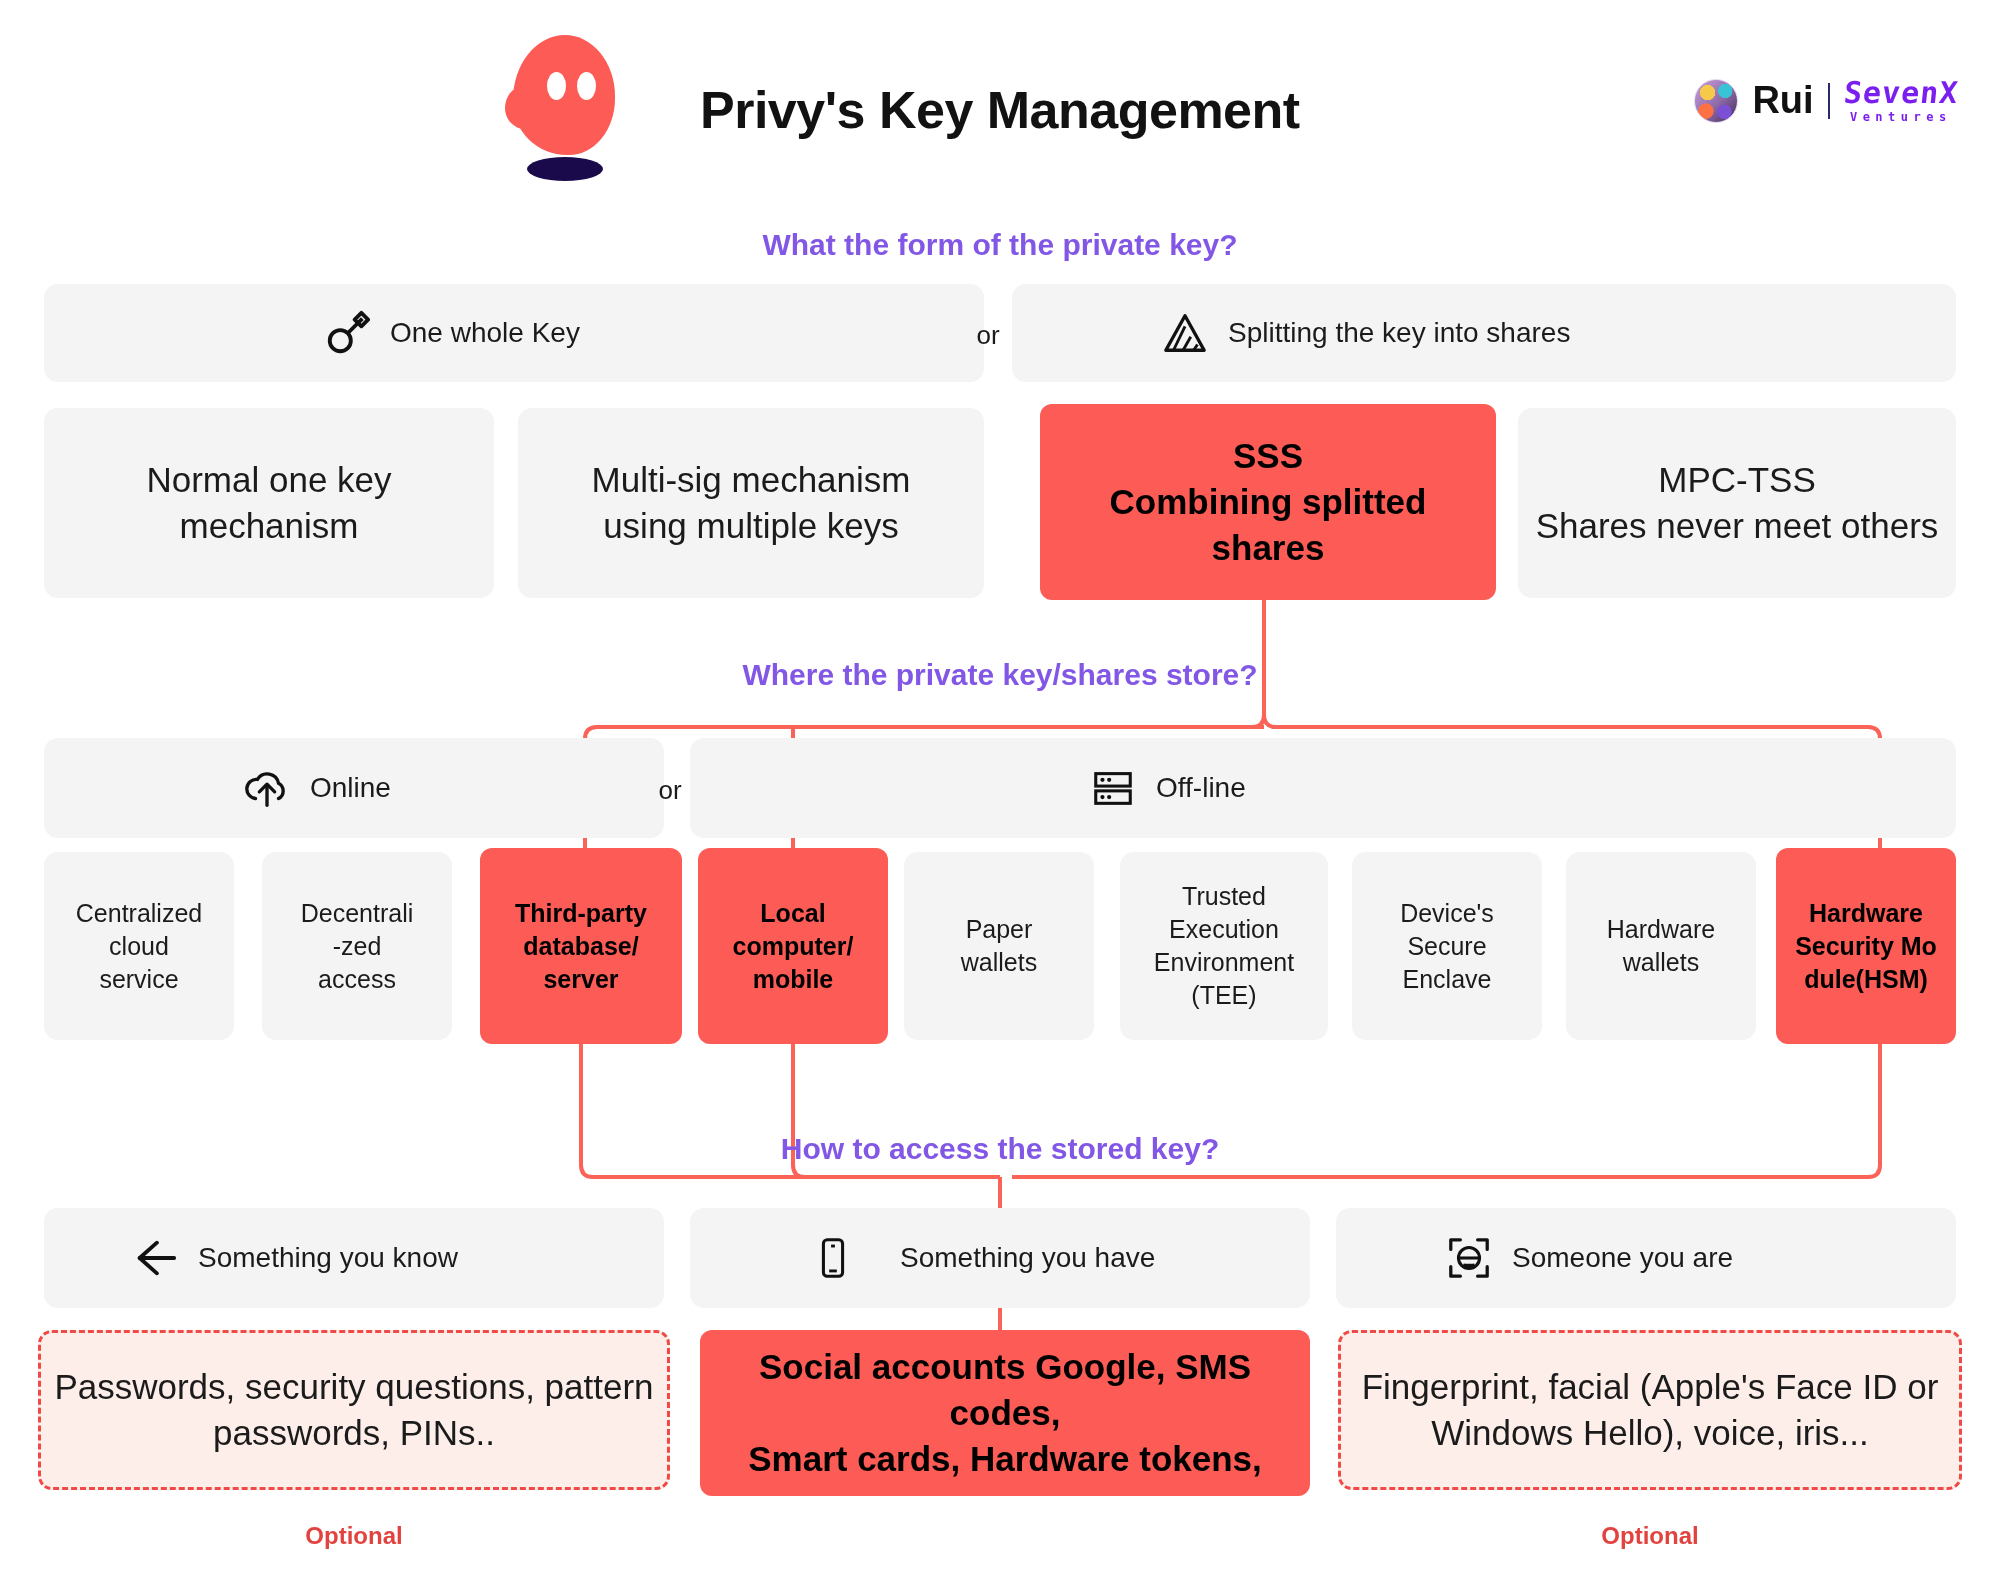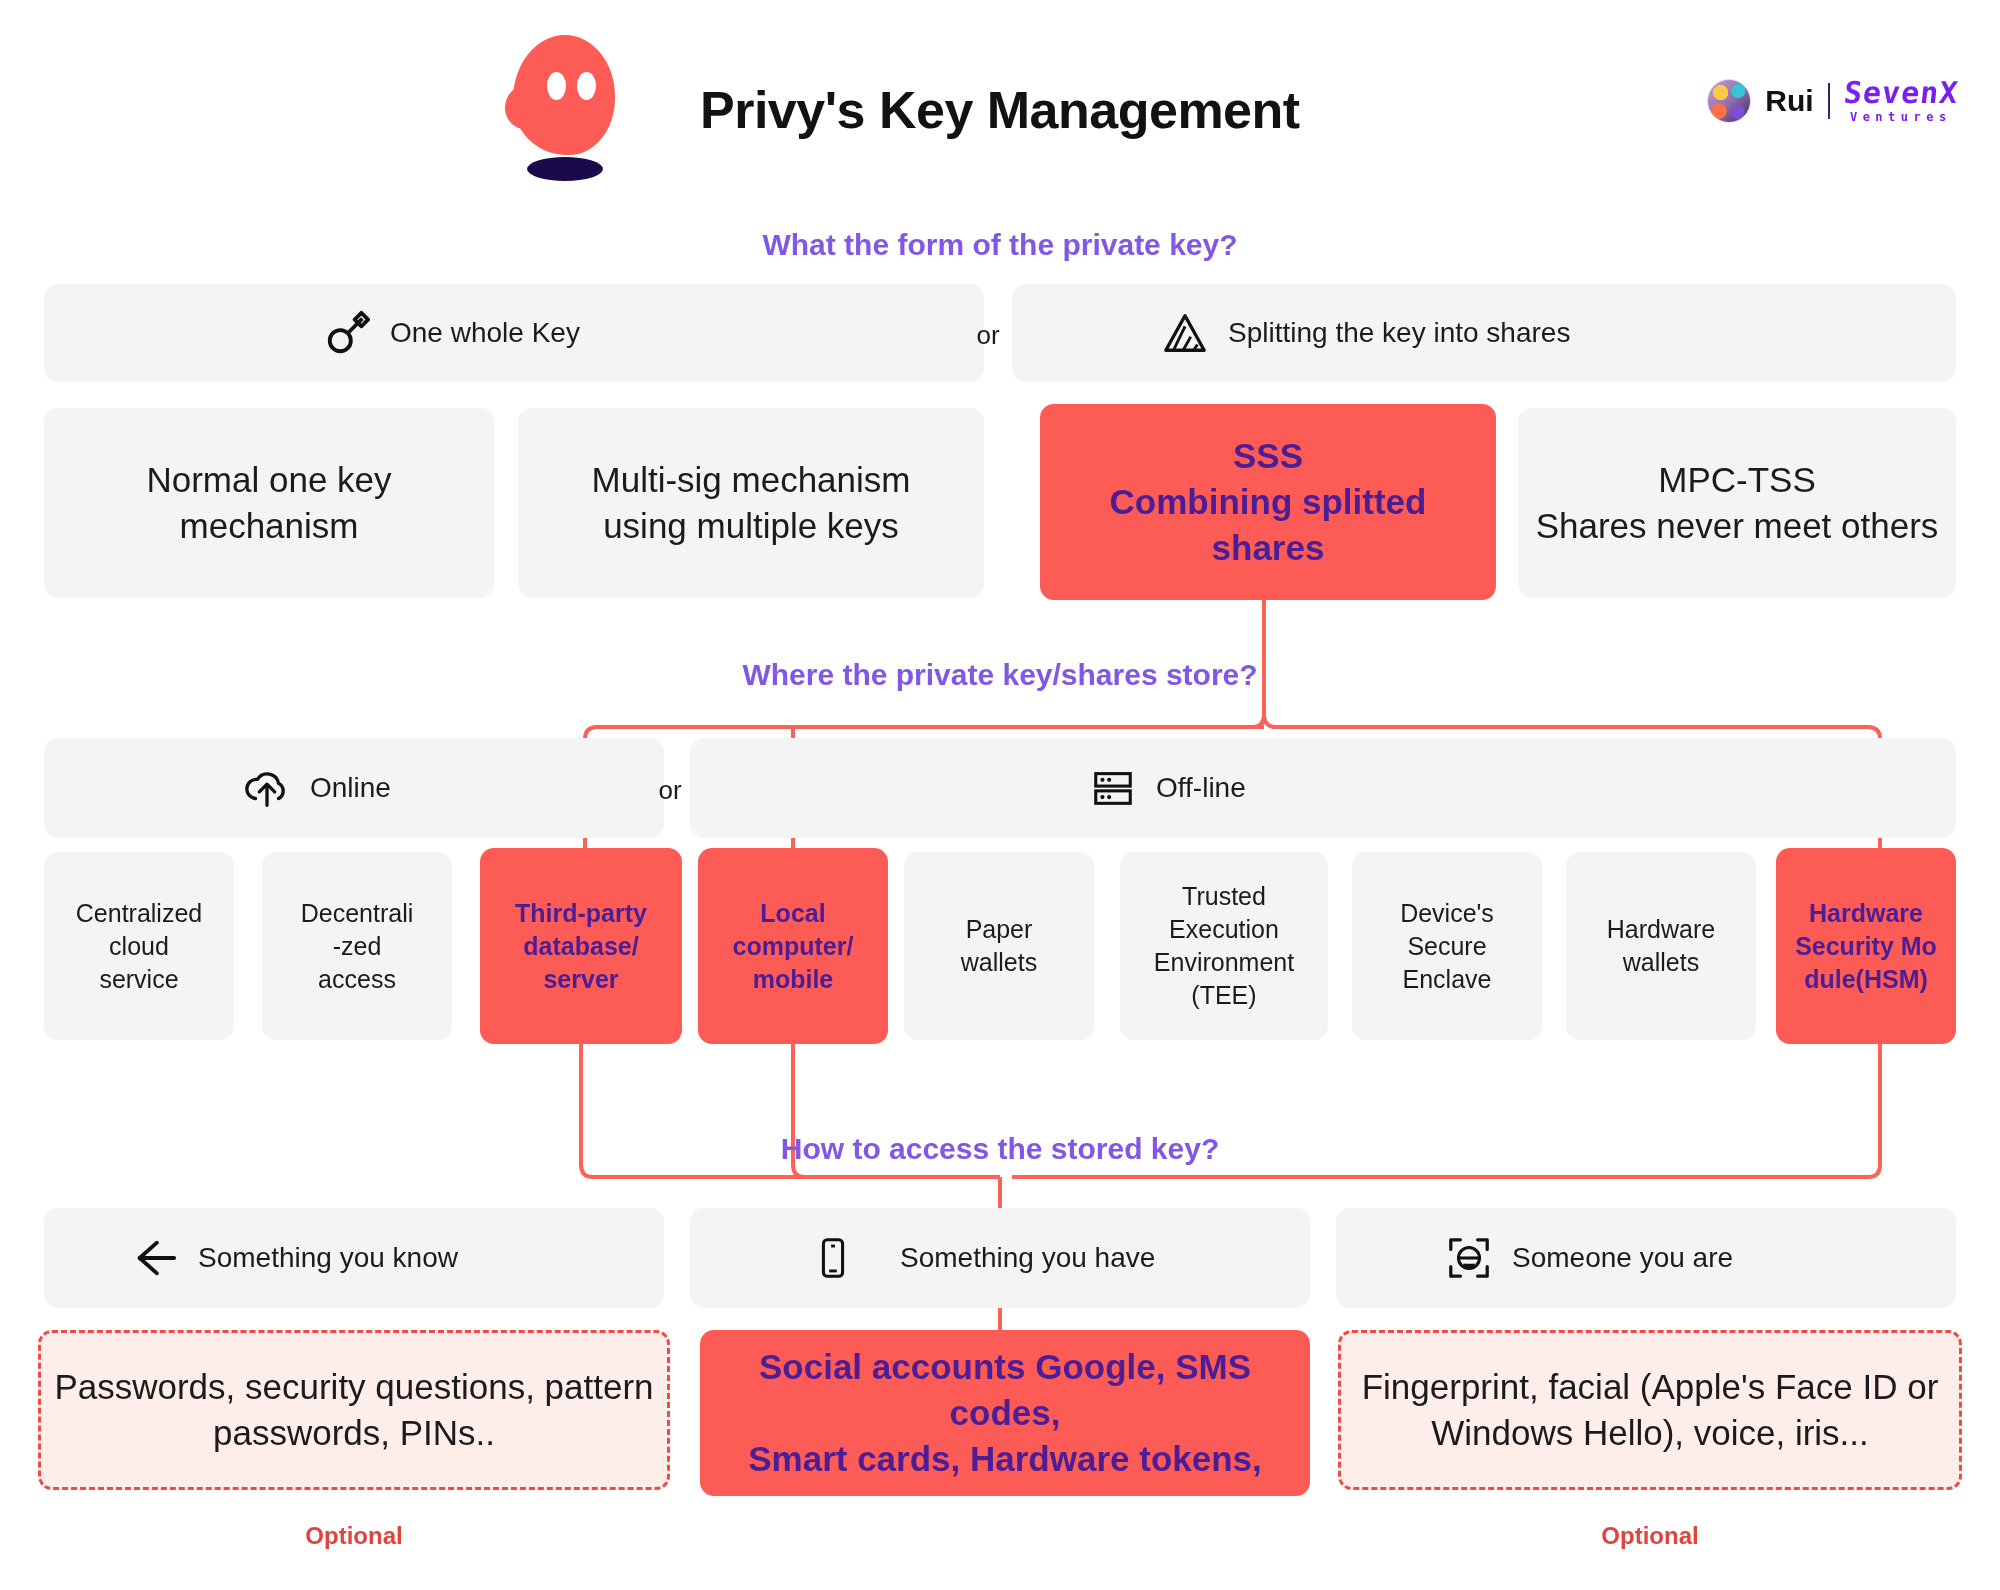--- a/index.html
+++ b/index.html
@@ -49,21 +49,21 @@
   .avatar {
     width: 44px; height: 44px; border-radius: 50%;
     background:
       radial-gradient(circle at 30% 30%, #f7c948 0 18%, transparent 19%),
       radial-gradient(circle at 72% 26%, #39c3d6 0 16%, transparent 17%),
       radial-gradient(circle at 26% 74%, #ff7043 0 17%, transparent 18%),
       radial-gradient(circle at 70% 76%, #7b4fd6 0 16%, transparent 17%),
       linear-gradient(135deg, #c9a0dc, #8e6aa8 55%, #3e2a52);
     border: 1px solid #e3d8ee;
   }
-  .credit-name { font-size: 30px; font-weight: 700; color: #111; }
+  .credit-name { font-size: 38px; font-weight: 700; color: #111; }
   .credit-sep { width: 2px; height: 36px; background: #2a2a6a; }
   .sevenx { display: flex; flex-direction: column; align-items: center; line-height: 1; }
   .sevenx-main {
     font-family: "DejaVu Sans Mono", monospace;
     font-size: 30px; font-weight: 700; color: #7b1ff0; letter-spacing: 1px;
     transform: skewX(-6deg);
   }
   .sevenx-sub {
     font-family: "DejaVu Sans Mono", monospace;
     font-size: 12px; font-weight: 700; color: #7b1ff0; letter-spacing: 5.5px;
@@ -84,22 +84,23 @@
     border-radius: 14px;
     display: flex; align-items: center; justify-content: center;
     text-align: center;
     color: #1b1b1b;
     font-size: 35px;
     line-height: 1.32;
     padding: 6px 10px;
   }
   .box.red {
     background: #fc5c55;
-    color: #4c1d95;
+    color: #000000;
     font-weight: 700;
+    border-radius: 12px;
   }
   .box.hdr {
     justify-content: flex-start;
     font-size: 28px;
   }
   .hdr-inner { display: flex; align-items: center; gap: 20px; }
   .hdr-icon { width: 46px; height: 46px; flex: 0 0 auto; display:block; }
   .or-label {
     position: absolute; font-size: 26px; color: #1b1b1b; text-align: center;
   }

